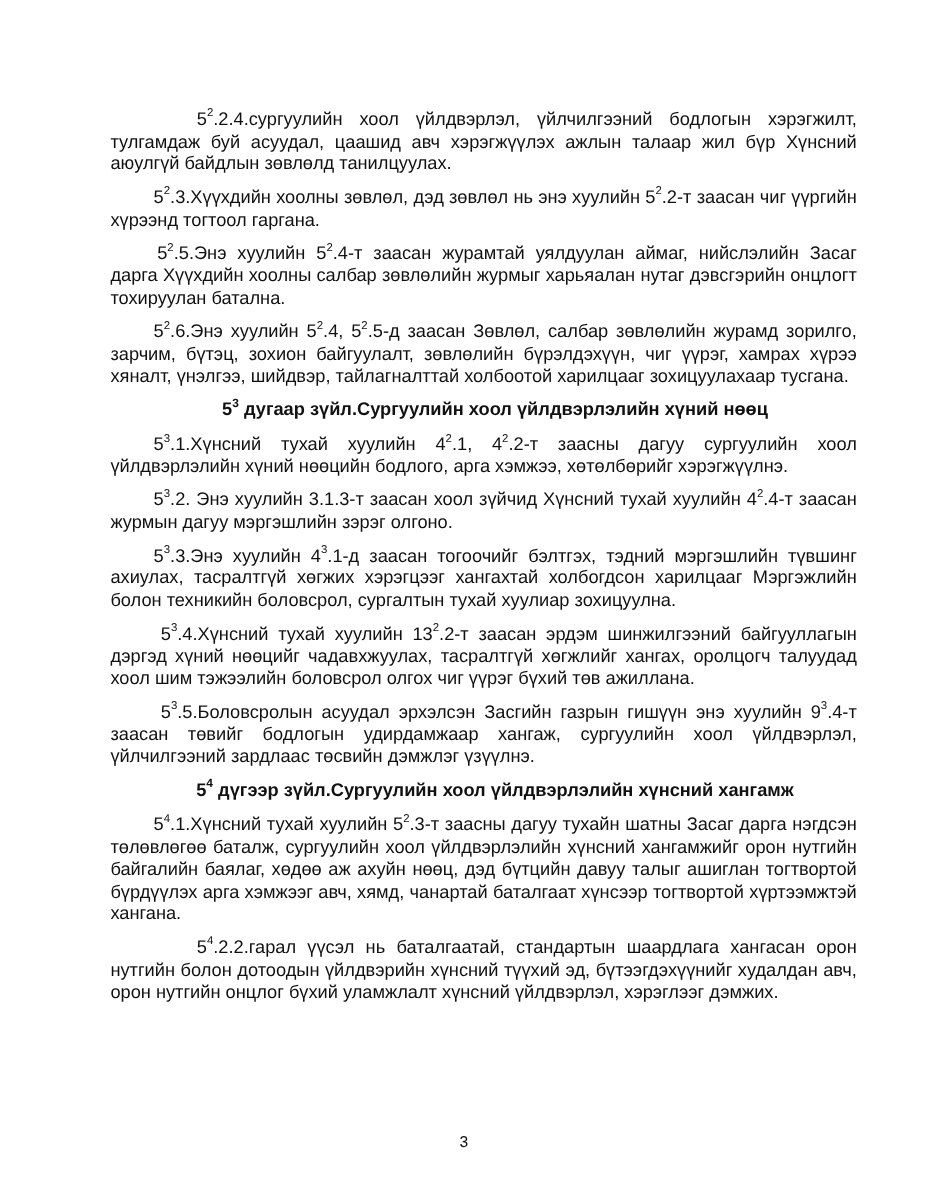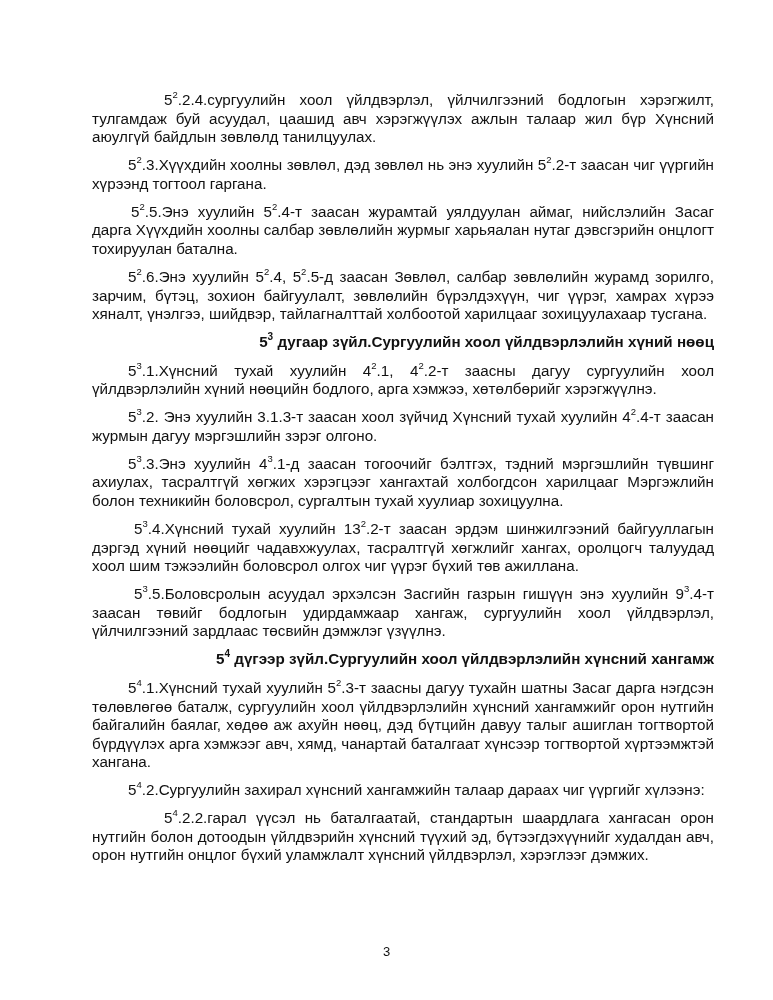--- a/index.html
+++ b/index.html
@@ -28,21 +28,21 @@
       margin: 0 0 9.4px 0;
       text-align: justify;
     }
     .ind1 { text-indent: 36px; }
     .ind2 { text-indent: 72px; }
     .ind1b { text-indent: 39px; }
     .ind1c { text-indent: 42px; }
     .heading {
       font-weight: bold;
       text-indent: 19px;
-      text-align: right;
+      text-align: center;
       margin-bottom: 10px;
     }
     sup {
       font-size: 9.5px;
       line-height: 0;
       position: relative;
       top: -1px;
     }
     .heading sup { font-size: 10px; }
     .page-number {
@@ -78,20 +78,19 @@
 
   <p class="ind1c"><span>5</span><sup>3</sup><span>.4.Хүнсний тухай хуулийн 13</span><sup>2</sup><span>.2-т заасан эрдэм шинжилгээний байгууллагын дэргэд хүний нөөцийг чадавхжуулах, тасралтгүй хөгжлийг хангах, оролцогч талуудад хоол шим тэжээлийн боловсрол олгох чиг үүрэг бүхий төв ажиллана.</span></p>
 
   <p class="ind1c"><span>5</span><sup>3</sup><span>.5.Боловсролын асуудал эрхэлсэн Засгийн газрын гишүүн энэ хуулийн 9</span><sup>3</sup><span>.4-т заасан төвийг бодлогын удирдамжаар хангаж, сургуулийн хоол үйлдвэрлэл, үйлчилгээний зардлаас төсвийн дэмжлэг үзүүлнэ.</span></p>
 
 
   <p class="heading"><span>5</span><sup>4</sup><span>  дүгээр зүйл.Сургуулийн хоол үйлдвэрлэлийн хүнсний хангамж</span></p>
 
   <p class="ind1"><span>5</span><sup>4</sup><span>.1.Хүнсний тухай хуулийн 5</span><sup>2</sup><span>.3-т заасны дагуу тухайн шатны Засаг дарга нэгдсэн төлөвлөгөө баталж, сургуулийн хоол үйлдвэрлэлийн хүнсний хангамжийг орон нутгийн байгалийн баялаг, хөдөө аж ахуйн нөөц, дэд бүтцийн давуу талыг ашиглан тогтвортой бүрдүүлэх арга хэмжээг авч, хямд, чанартай баталгаат хүнсээр тогтвортой хүртээмжтэй хангана.</span></p>
 
-  <p class="ind1"><span>5</span><sup>4</sup><span>.2.Сургуулийн захирал хүнсний хангамжийн талаар дараах чиг үүргийг хүлээнэ:</span></p>
 
 
   <p class="ind2"><span>5</span><sup>4</sup><span>.2.2.гарал үүсэл нь баталгаатай, стандартын шаардлага хангасан орон нутгийн болон дотоодын үйлдвэрийн хүнсний түүхий эд, бүтээгдэхүүнийг худалдан авч, орон нутгийн онцлог бүхий уламжлалт хүнсний үйлдвэрлэл, хэрэглээг дэмжих.</span></p>
 
 </div>
 
 <div class="page-number">3</div>
 
 </body></html>

